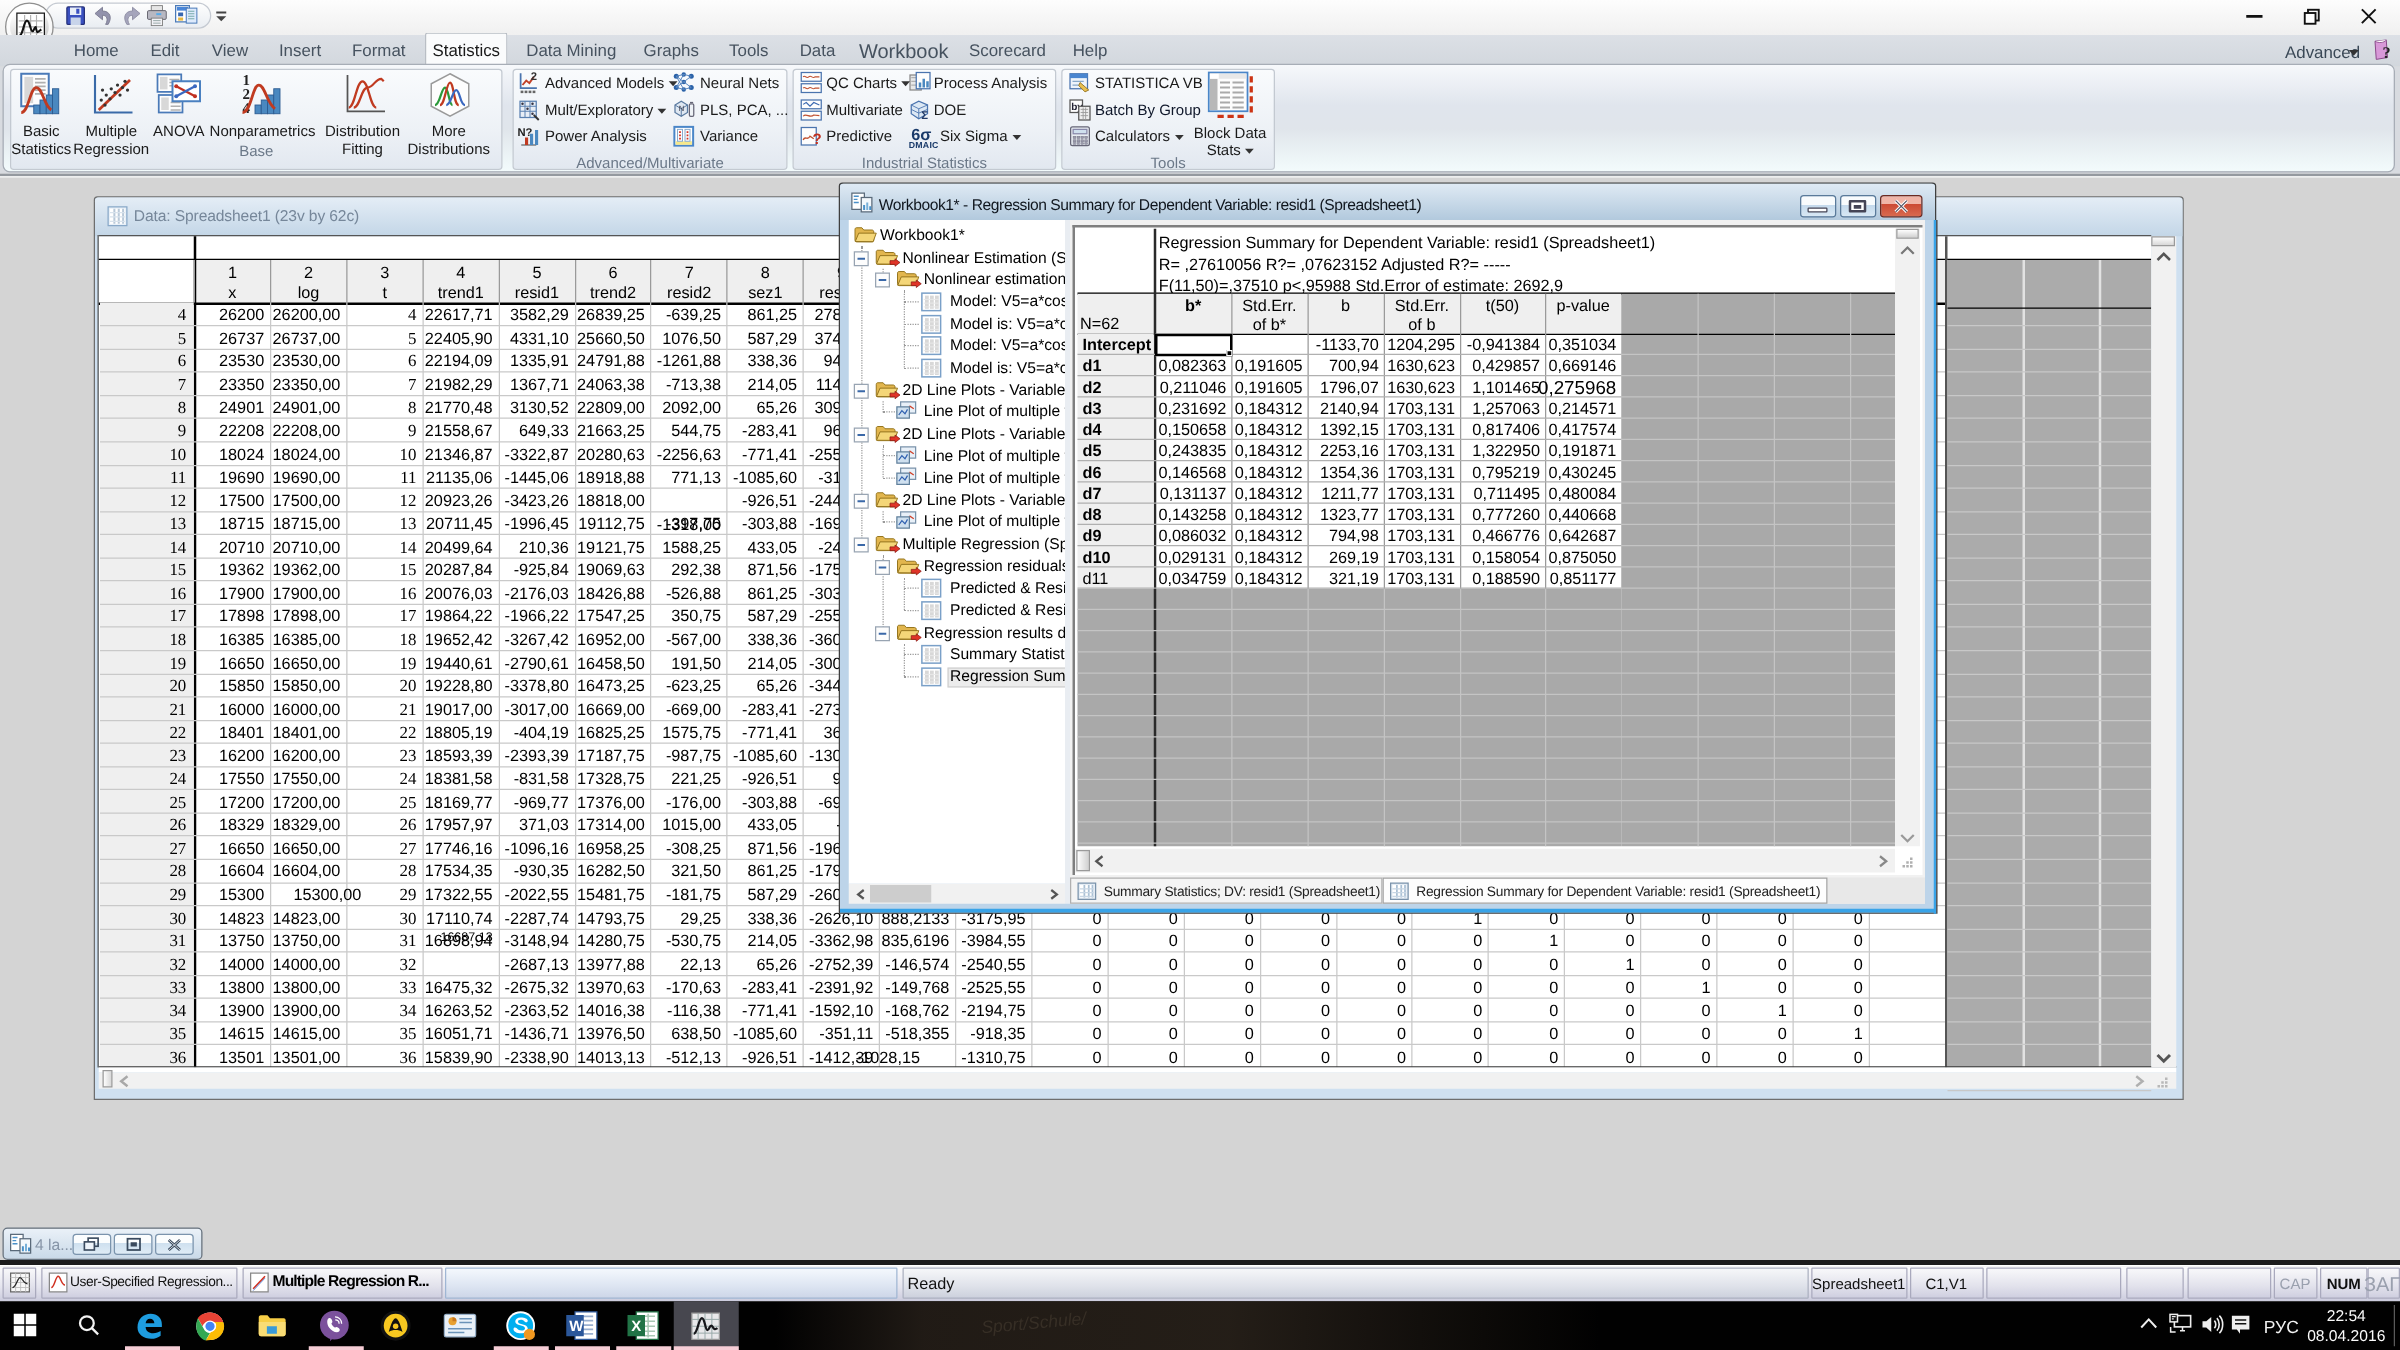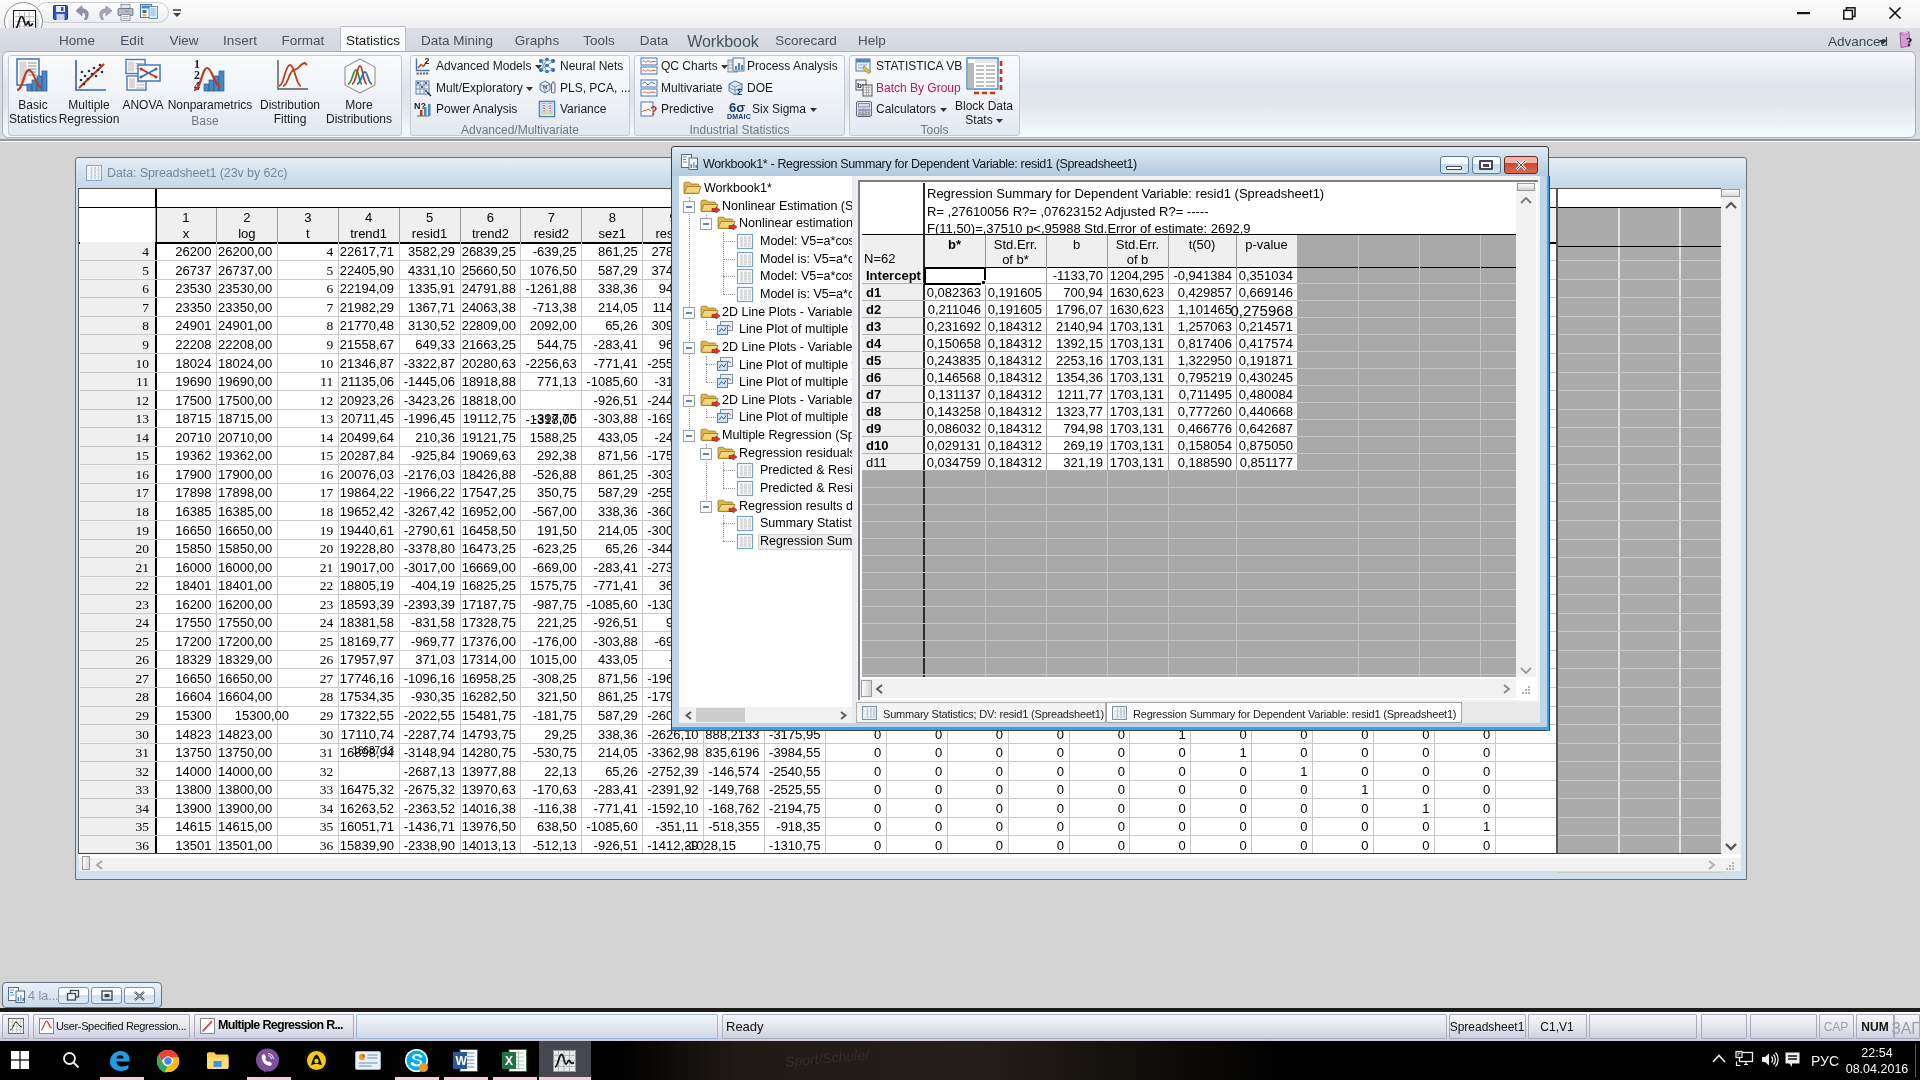--- a/index.html
+++ b/index.html
@@ -319,21 +319,21 @@
   </svg>
 <div class="tx" style="left:747px;top:59px;font-size:12px;color:#1a1a1a">Process Analysis</div>
 <div class="tx" style="left:661px;top:81px;font-size:12px;color:#1a1a1a">Multivariate</div>
 <div class="tx" style="left:747px;top:81px;font-size:12px;color:#1a1a1a">DOE</div>
 <div class="tx" style="left:661px;top:102px;font-size:12px;color:#1a1a1a">Predictive</div>
 <div class="tx" style="left:752px;top:102px;font-size:12px;color:#1a1a1a">Six Sigma</div>
 <svg style="left:810px;top:108px" width="7" height="5" viewBox="0 0 7 5">
     <path d="M0 0 L3.5 4 L7 0 Z" fill="#333"></path>
   </svg>
 <div class="tx" style="left:876px;top:59px;font-size:12px;color:#1a1a1a">STATISTICA VB</div>
-<div class="tx" style="left:876px;top:81px;font-size:12px;color:#be185d">Batch By Group</div>
+<div class="tx" style="left:876px;top:81px;font-size:12px;color:#0f172a">Batch By Group</div>
 <div class="tx" style="left:876px;top:102px;font-size:12px;color:#1a1a1a">Calculators</div>
 <svg style="left:940px;top:108px" width="7" height="5" viewBox="0 0 7 5">
     <path d="M0 0 L3.5 4 L7 0 Z" fill="#333"></path>
   </svg>
 <div class="tx" style="left:33px;top:98px;transform:translateX(-50%);font-size:12px;color:#1a1a1a">Basic</div>
 <div class="tx" style="left:33px;top:112px;transform:translateX(-50%);font-size:12px;color:#1a1a1a">Statistics</div>
 <div class="tx" style="left:89px;top:98px;transform:translateX(-50%);font-size:12px;color:#1a1a1a">Multiple</div>
 <div class="tx" style="left:89px;top:112px;transform:translateX(-50%);font-size:12px;color:#1a1a1a">Regression</div>
 <div class="tx" style="left:143px;top:98px;transform:translateX(-50%);font-size:12px;color:#1a1a1a">ANOVA</div>
 <div class="tx" style="left:210px;top:98px;transform:translateX(-50%);font-size:12px;color:#1a1a1a">Nonparametrics</div>

